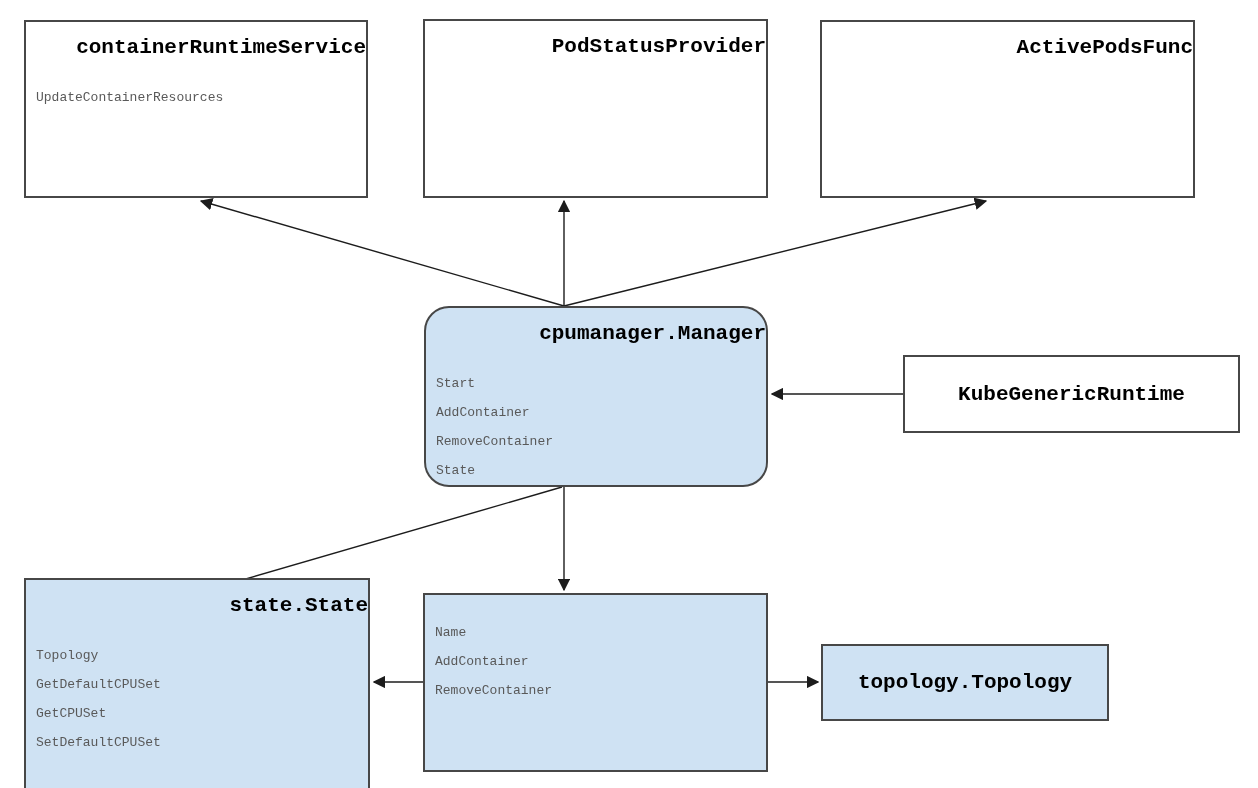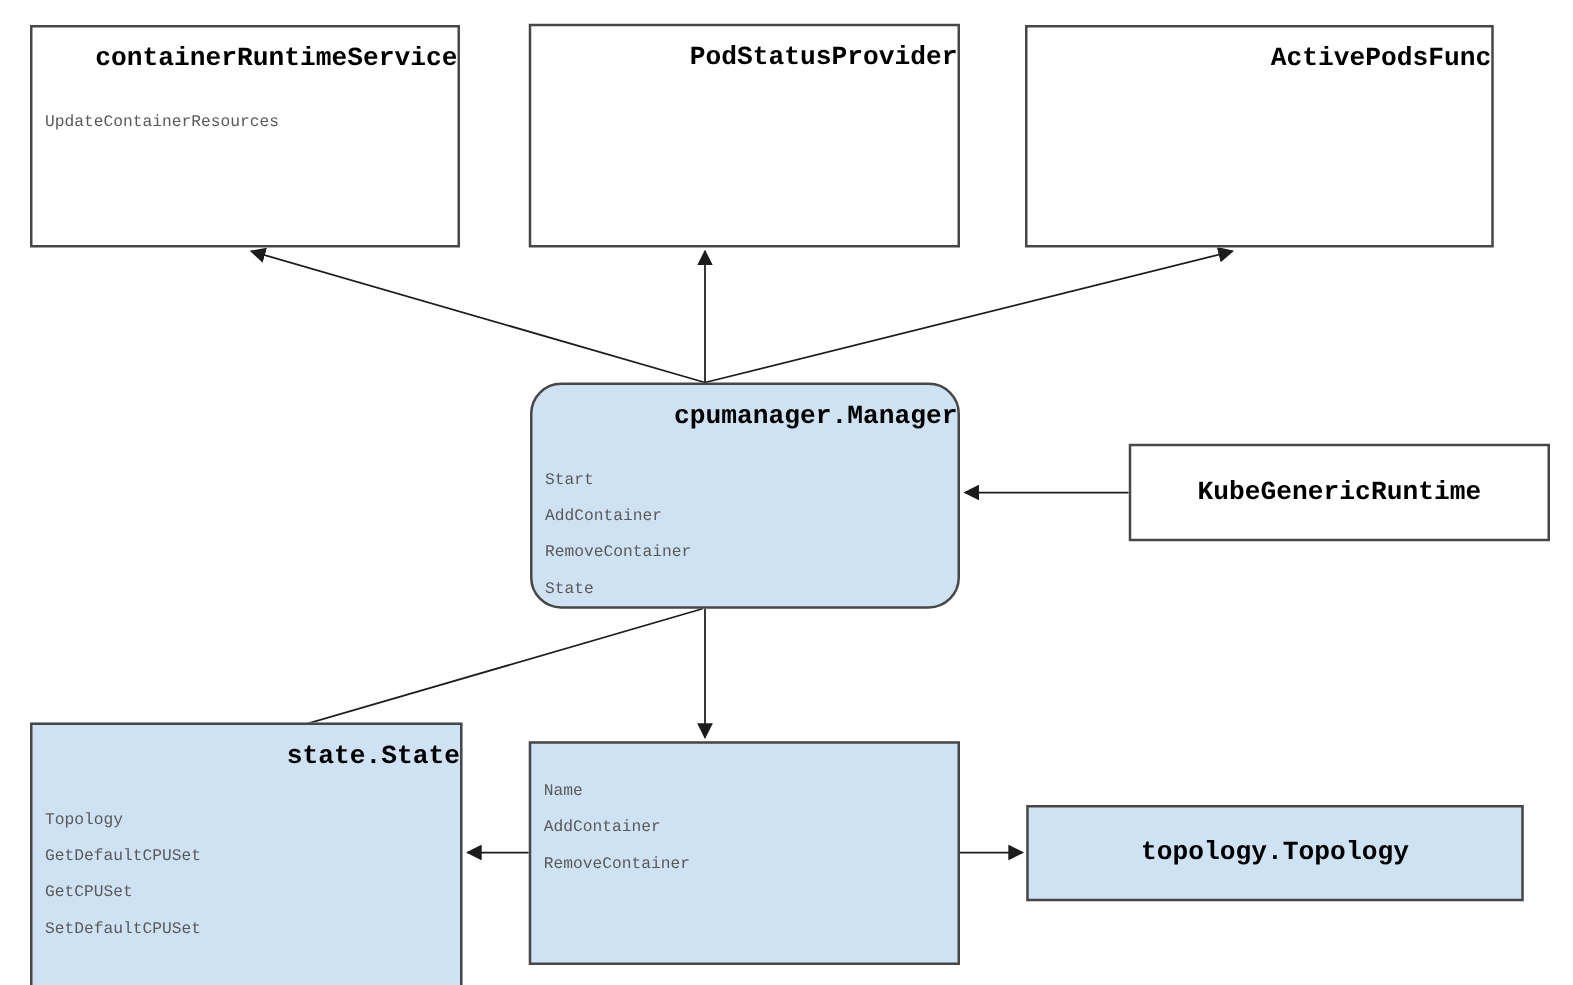--- a/index.html
+++ b/index.html
@@ -116,16 +116,16 @@
         <div class="member">SetDefaultCPUSet</div>
       </div>
     </div>
     <div class="node blue" style="left: 423px; top: 593px; width: 345px; height: 179px;">
       <div class="node-members">
         <div class="member">Name</div>
         <div class="member">AddContainer</div>
         <div class="member">RemoveContainer</div>
       </div>
     </div>
-    <div class="node blue banner" style="left: 821px; top: 644px; width: 398px; height: 77px;">
+    <div class="node blue banner" style="left: 821px; top: 644px; width: 288px; height: 77px;">
       <div class="node-title">topology.Topology</div>
     </div>
   </div>
 
 </body></html>

